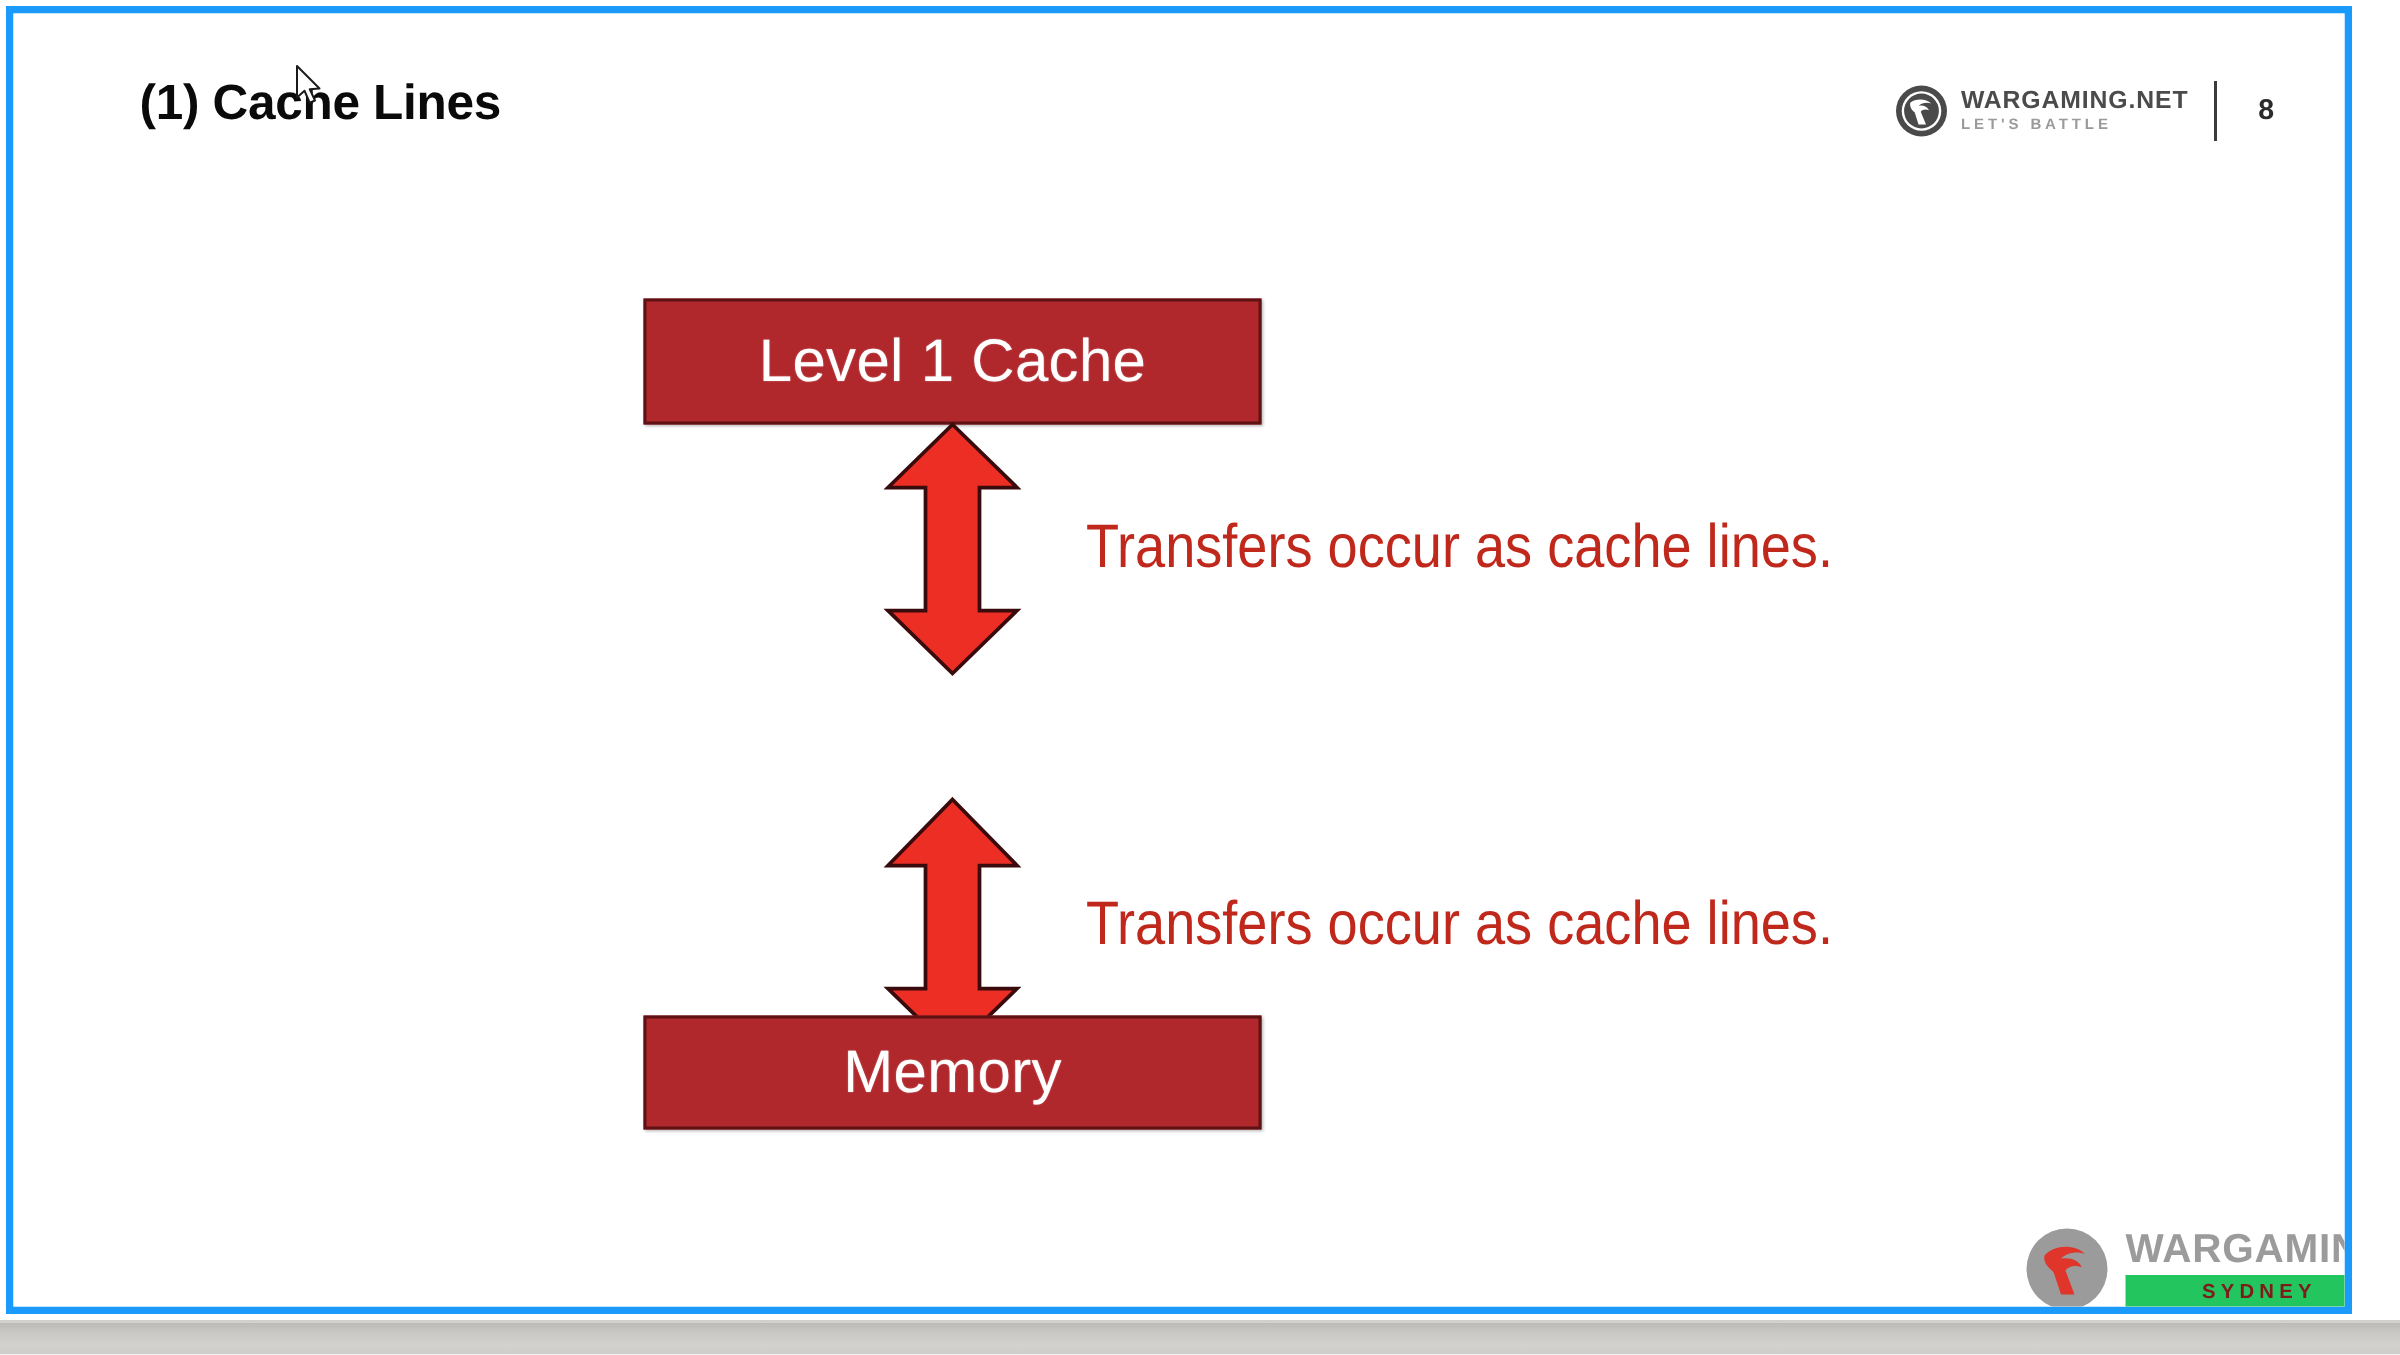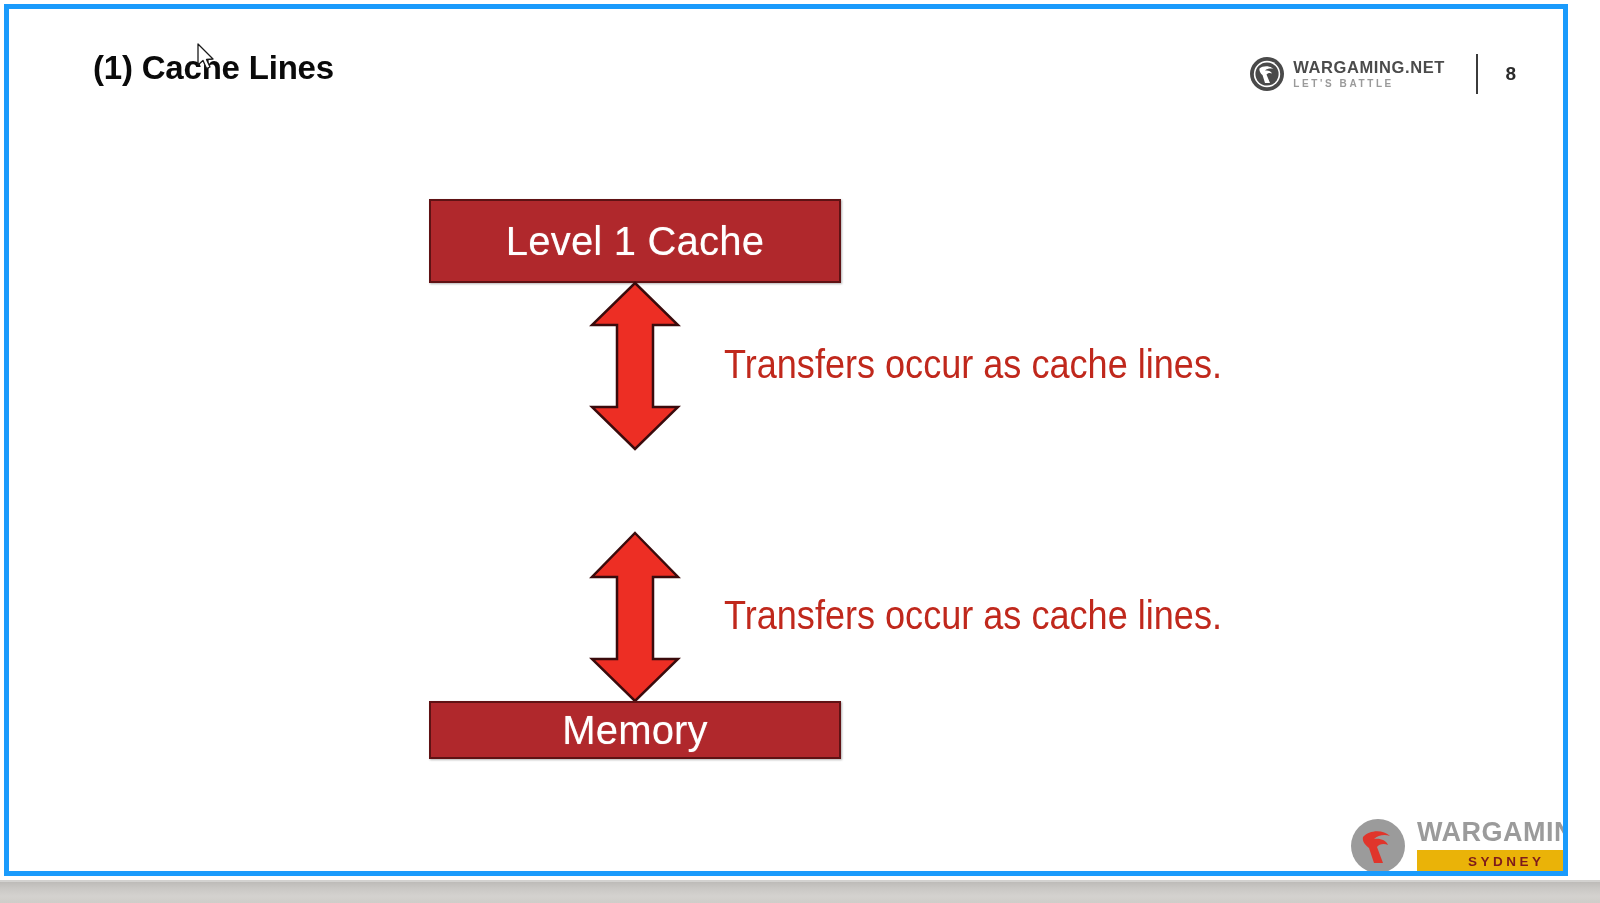--- a/index.html
+++ b/index.html
@@ -64,21 +64,21 @@
     font-size: 33px;
     font-weight: bold;
     color: #0a0a0a;
     letter-spacing: -0.2px;
     white-space: nowrap;
   }
 
   
   .header-brand {
     position: absolute;
-    right: 118px;
+    right: 104px;
     top: 48px;
     display: flex;
     align-items: center;
     gap: 9px;
   }
   .brand-mark {
     width: 34px;
     height: 34px;
     border-radius: 50%;
     background: #4a4a4a;
@@ -140,21 +140,21 @@
     color: #ffffff;
     font-size: 40px;
     font-weight: 400;
     letter-spacing: 0.2px;
     text-shadow: 0 0 1px rgba(255,255,255,0.5);
     white-space: nowrap;
   }
 
   .box-l1     { left: 420px; top: 190px; width: 412px; height: 84px; }
   .box-l2     { left: 420px; top: 440px; width: 412px; height: 82px; }
-  .box-memory { left: 420px; top: 692px; width: 412px; height: 58px; }
+  .box-memory { left: 420px; top: 668px; width: 412px; height: 76px; }
 
   .arrow-shape {
     position: absolute;
     display: block;
   }
   .arrow-1 { left: 580px; top: 272px; width: 92px; height: 170px; }
   .arrow-2 { left: 580px; top: 522px; width: 92px; height: 172px; }
 
   .transfer-text {
     position: absolute;
@@ -186,21 +186,21 @@
   }
   .footer-words { display: flex; flex-direction: column; line-height: 1; }
   .footer-name {
     font-size: 27px;
     font-weight: bold;
     color: #9b9b9b;
     letter-spacing: 0.5px;
   }
   .footer-city-bar {
     margin-top: 4px;
-    background: #eab308;
+    background: #22c55e;
     width: 100%;
     min-width: 172px;
     text-align: center;
     padding: 3px 0 4px 0;
     box-sizing: border-box;
   }
   .footer-city {
     font-size: 13.5px;
     font-weight: bold;
     color: #7e1b1b;

